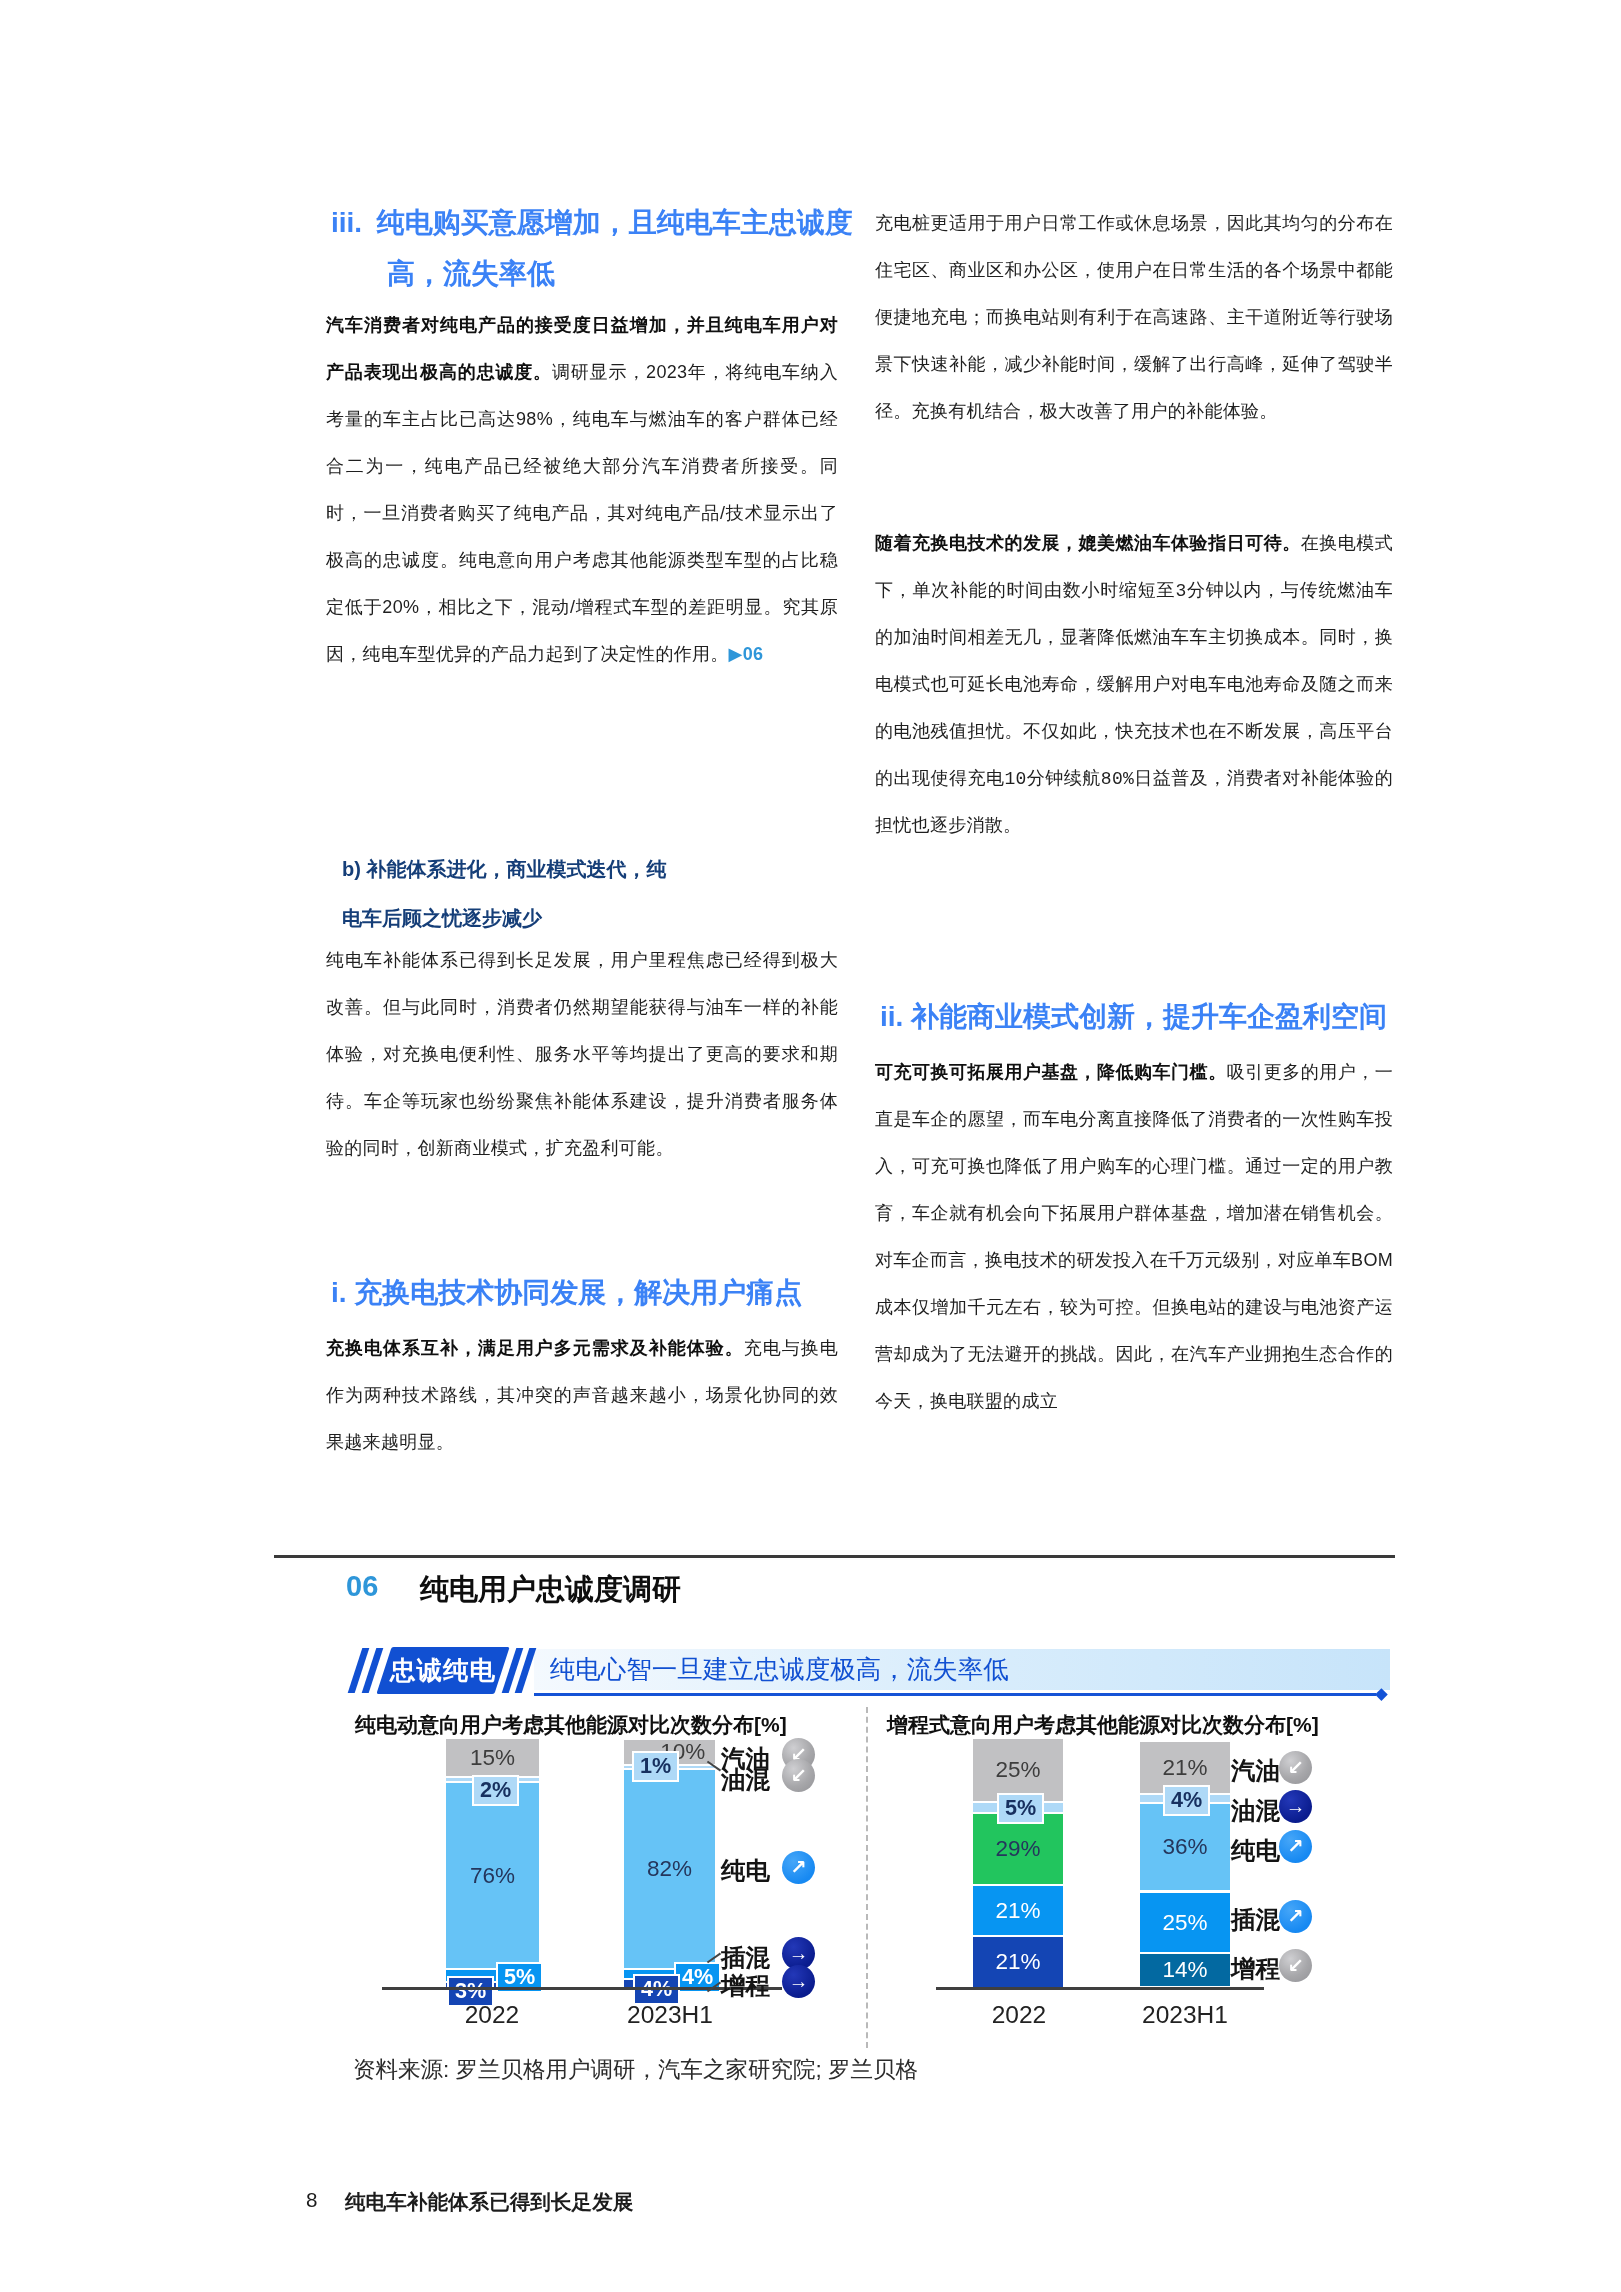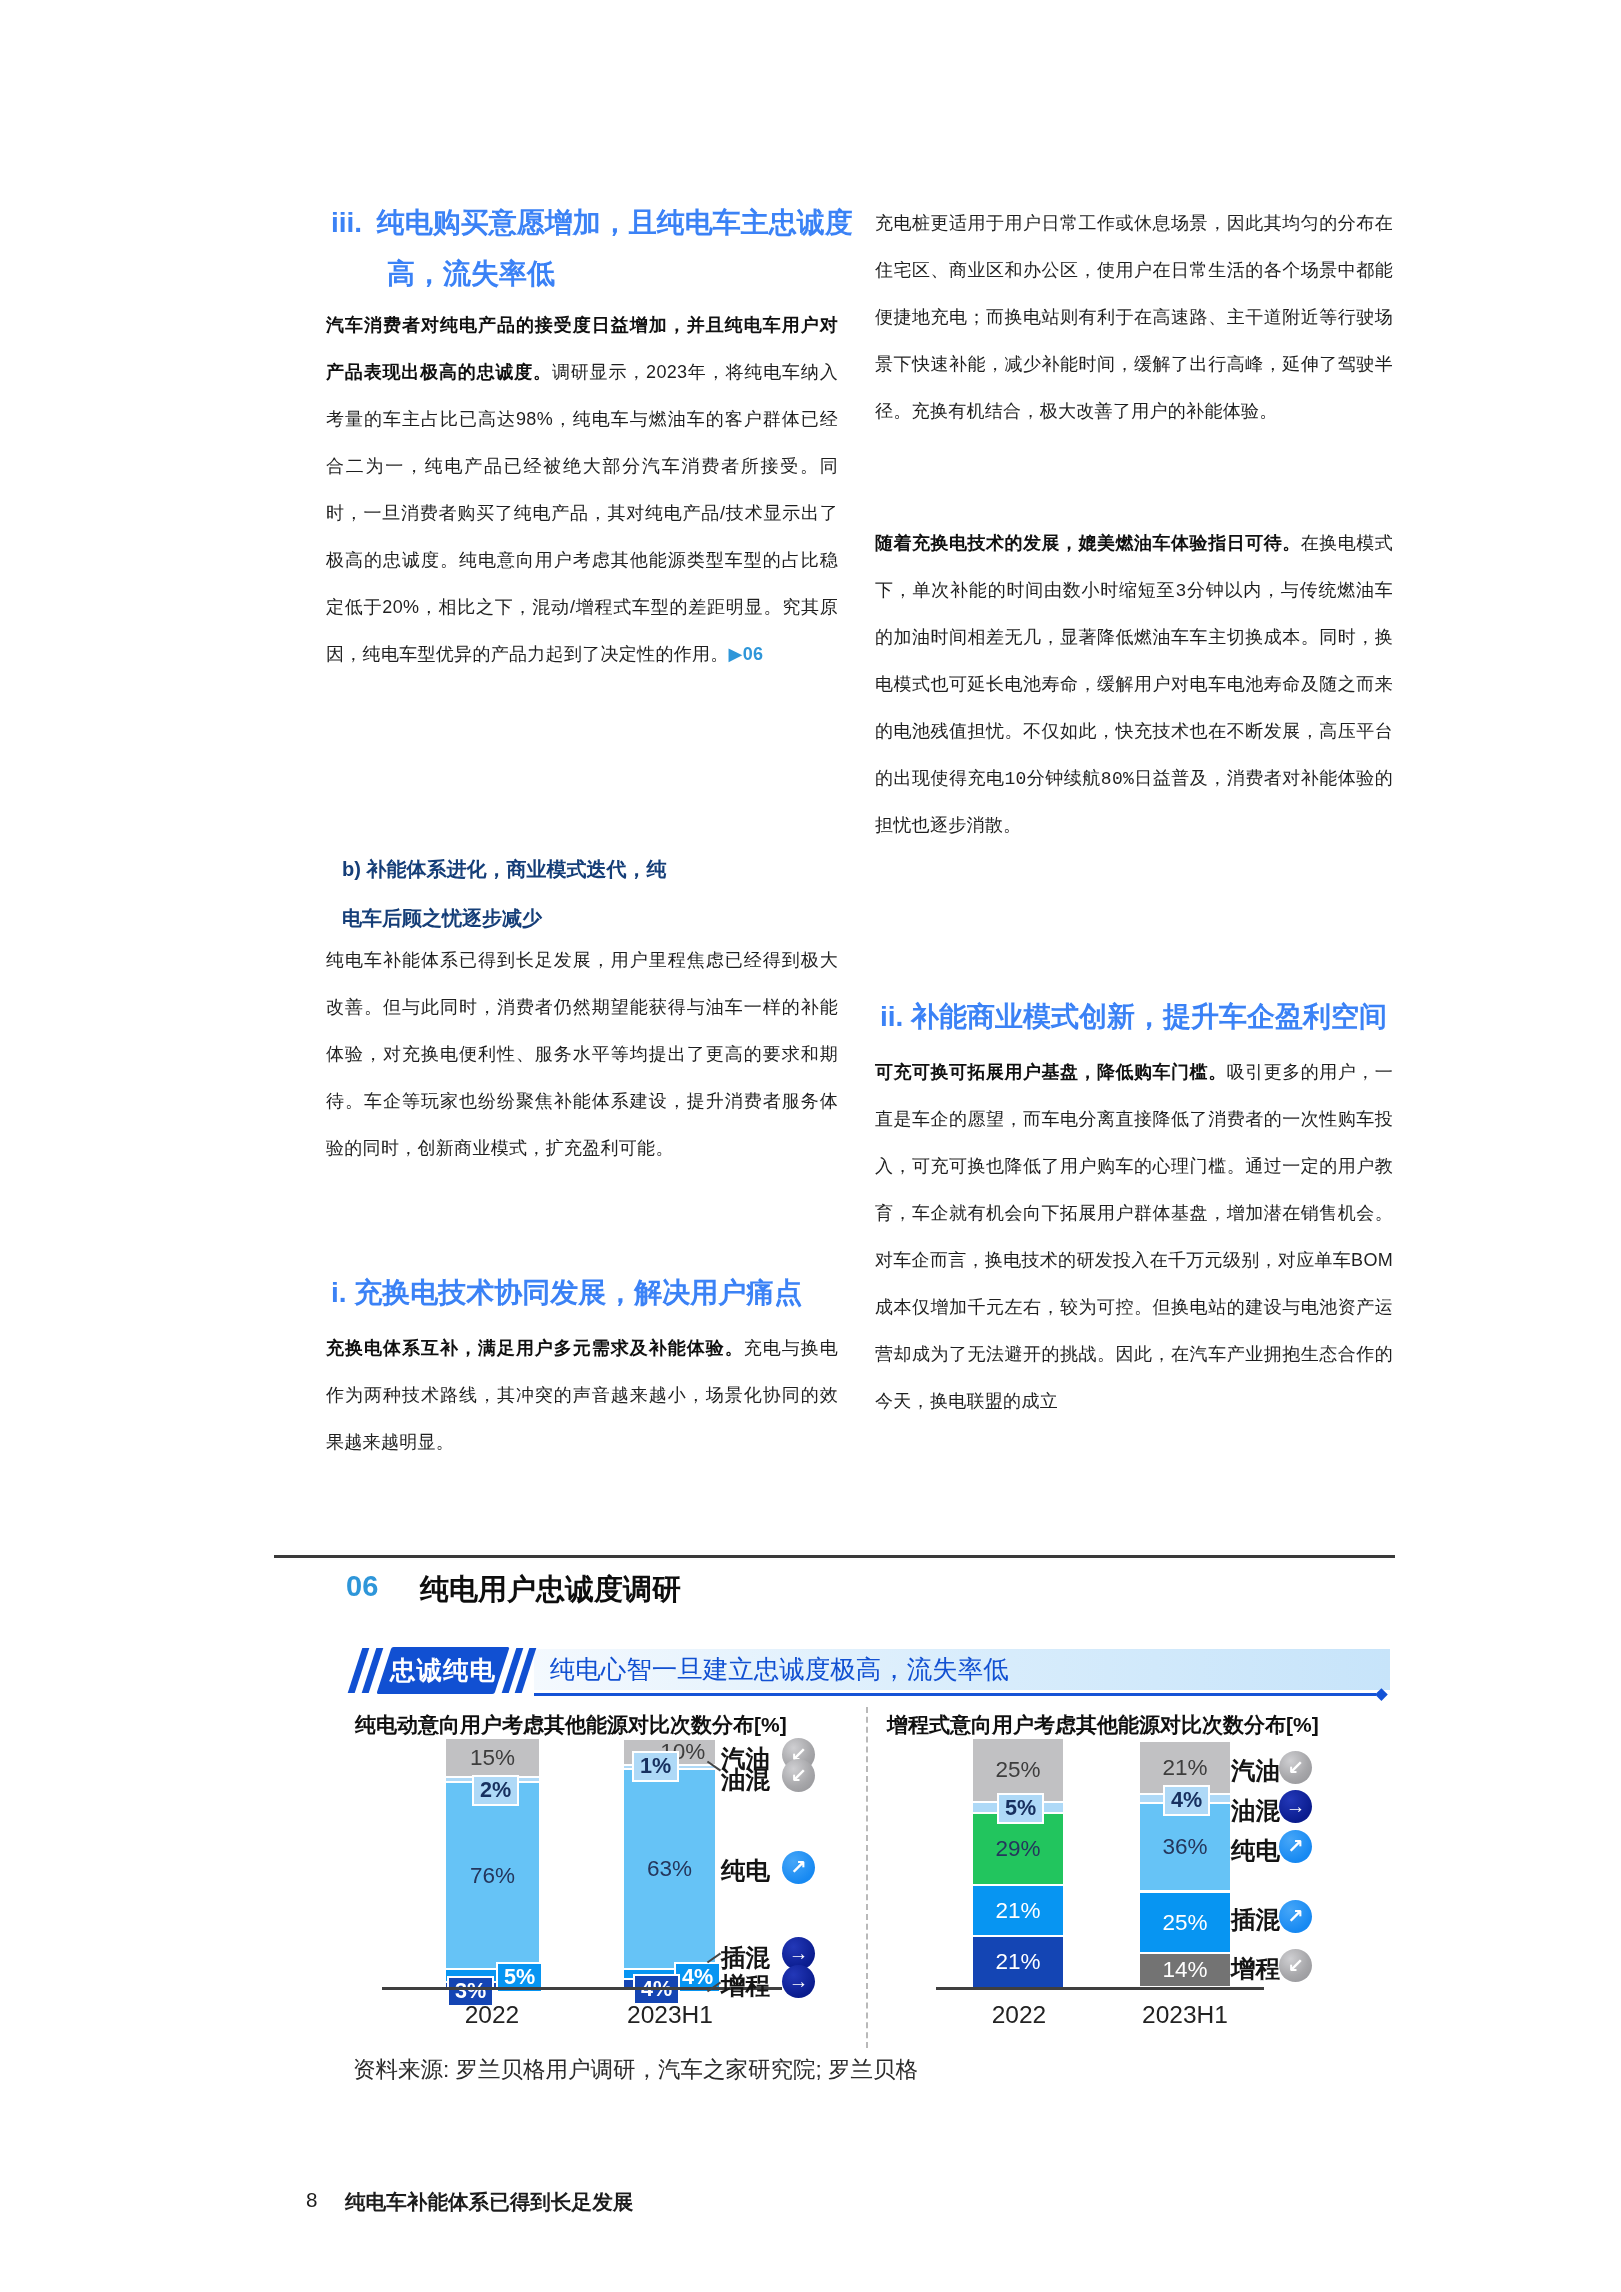--- a/index.html
+++ b/index.html
@@ -138,21 +138,21 @@
         <span class="seglabel lab-navy">76%</span>
       </div>
       <div class="seg sep" style="left:446px;top:1968px;width:93px;height:12.7px;background:#0795f2;"></div>
       <div class="seg sep" style="left:446px;top:1981px;width:93px;height:6.9px;background:#1445b4;"></div>
 
       <div class="seg" style="left:624px;top:1740px;width:91px;height:24.5px;background:#c1c1c3;justify-content:flex-end;padding-right:9.8px;">
         <span class="seglabel lab-gray">10%</span>
       </div>
       <div class="seg sep" style="left:624px;top:1764px;width:91px;height:3.9px;background:#aed9f7;"></div>
       <div class="seg sep" style="left:624px;top:1768px;width:91px;height:200px;background:#66c3f6;">
-        <span class="seglabel lab-navy">63%</span>
+        <span class="seglabel lab-navy">82%</span>
       </div>
       <div class="seg sep" style="left:624px;top:1968px;width:91px;height:9.8px;background:#0795f2;"></div>
       <div class="seg sep" style="left:624px;top:1978px;width:91px;height:9.8px;background:#1445b4;"></div>
 
       <div class="pbox box-light" style="left:472px;top:1775px;">2%</div>
       <div class="pbox box-mid" style="left:496px;top:1962px;">5%</div>
       <div class="pbox box-navy" style="left:447px;top:1976px;">3%</div>
       <div class="pbox box-light" style="left:632px;top:1751px;">1%</div>
       <div class="pbox box-mid" style="left:674px;top:1962px;">4%</div>
       <div class="pbox box-navy" style="left:633px;top:1974px;">4%</div>
@@ -206,21 +206,21 @@
       <div class="seg" style="left:1140px;top:1742px;width:90px;height:51px;background:#c1c1c3;">
         <span class="seglabel lab-gray">21%</span>
       </div>
       <div class="seg sep" style="left:1140px;top:1793px;width:90px;height:9.8px;background:#aed9f7;"></div>
       <div class="seg sep" style="left:1140px;top:1802px;width:90px;height:88px;background:#66c3f6;">
         <span class="seglabel lab-navy">36%</span>
       </div>
       <div class="seg sep" style="left:1140px;top:1891px;width:90px;height:62px;background:#0795f2;">
         <span class="seglabel lab-w">25%</span>
       </div>
-      <div class="seg sep" style="left:1140px;top:1952px;width:90px;height:34px;background:#737373;">
+      <div class="seg sep" style="left:1140px;top:1952px;width:90px;height:34px;background:#0369a1;">
         <span class="seglabel lab-w">14%</span>
       </div>
       <div class="pbox box-light" style="left:1163px;top:1785px;">4%</div>
 
       <div class="axis" style="left:936px;top:1987px;width:328px;"></div>
       <div class="cat" style="left:960px;top:2001px;">2022</div>
       <div class="cat" style="left:1126px;top:2001px;">2023H1</div>
 
       <div class="leglab" style="left:1231px;top:1754px;">汽油</div>
       <div class="ticon t-down" style="left:1279px;top:1751px;">

